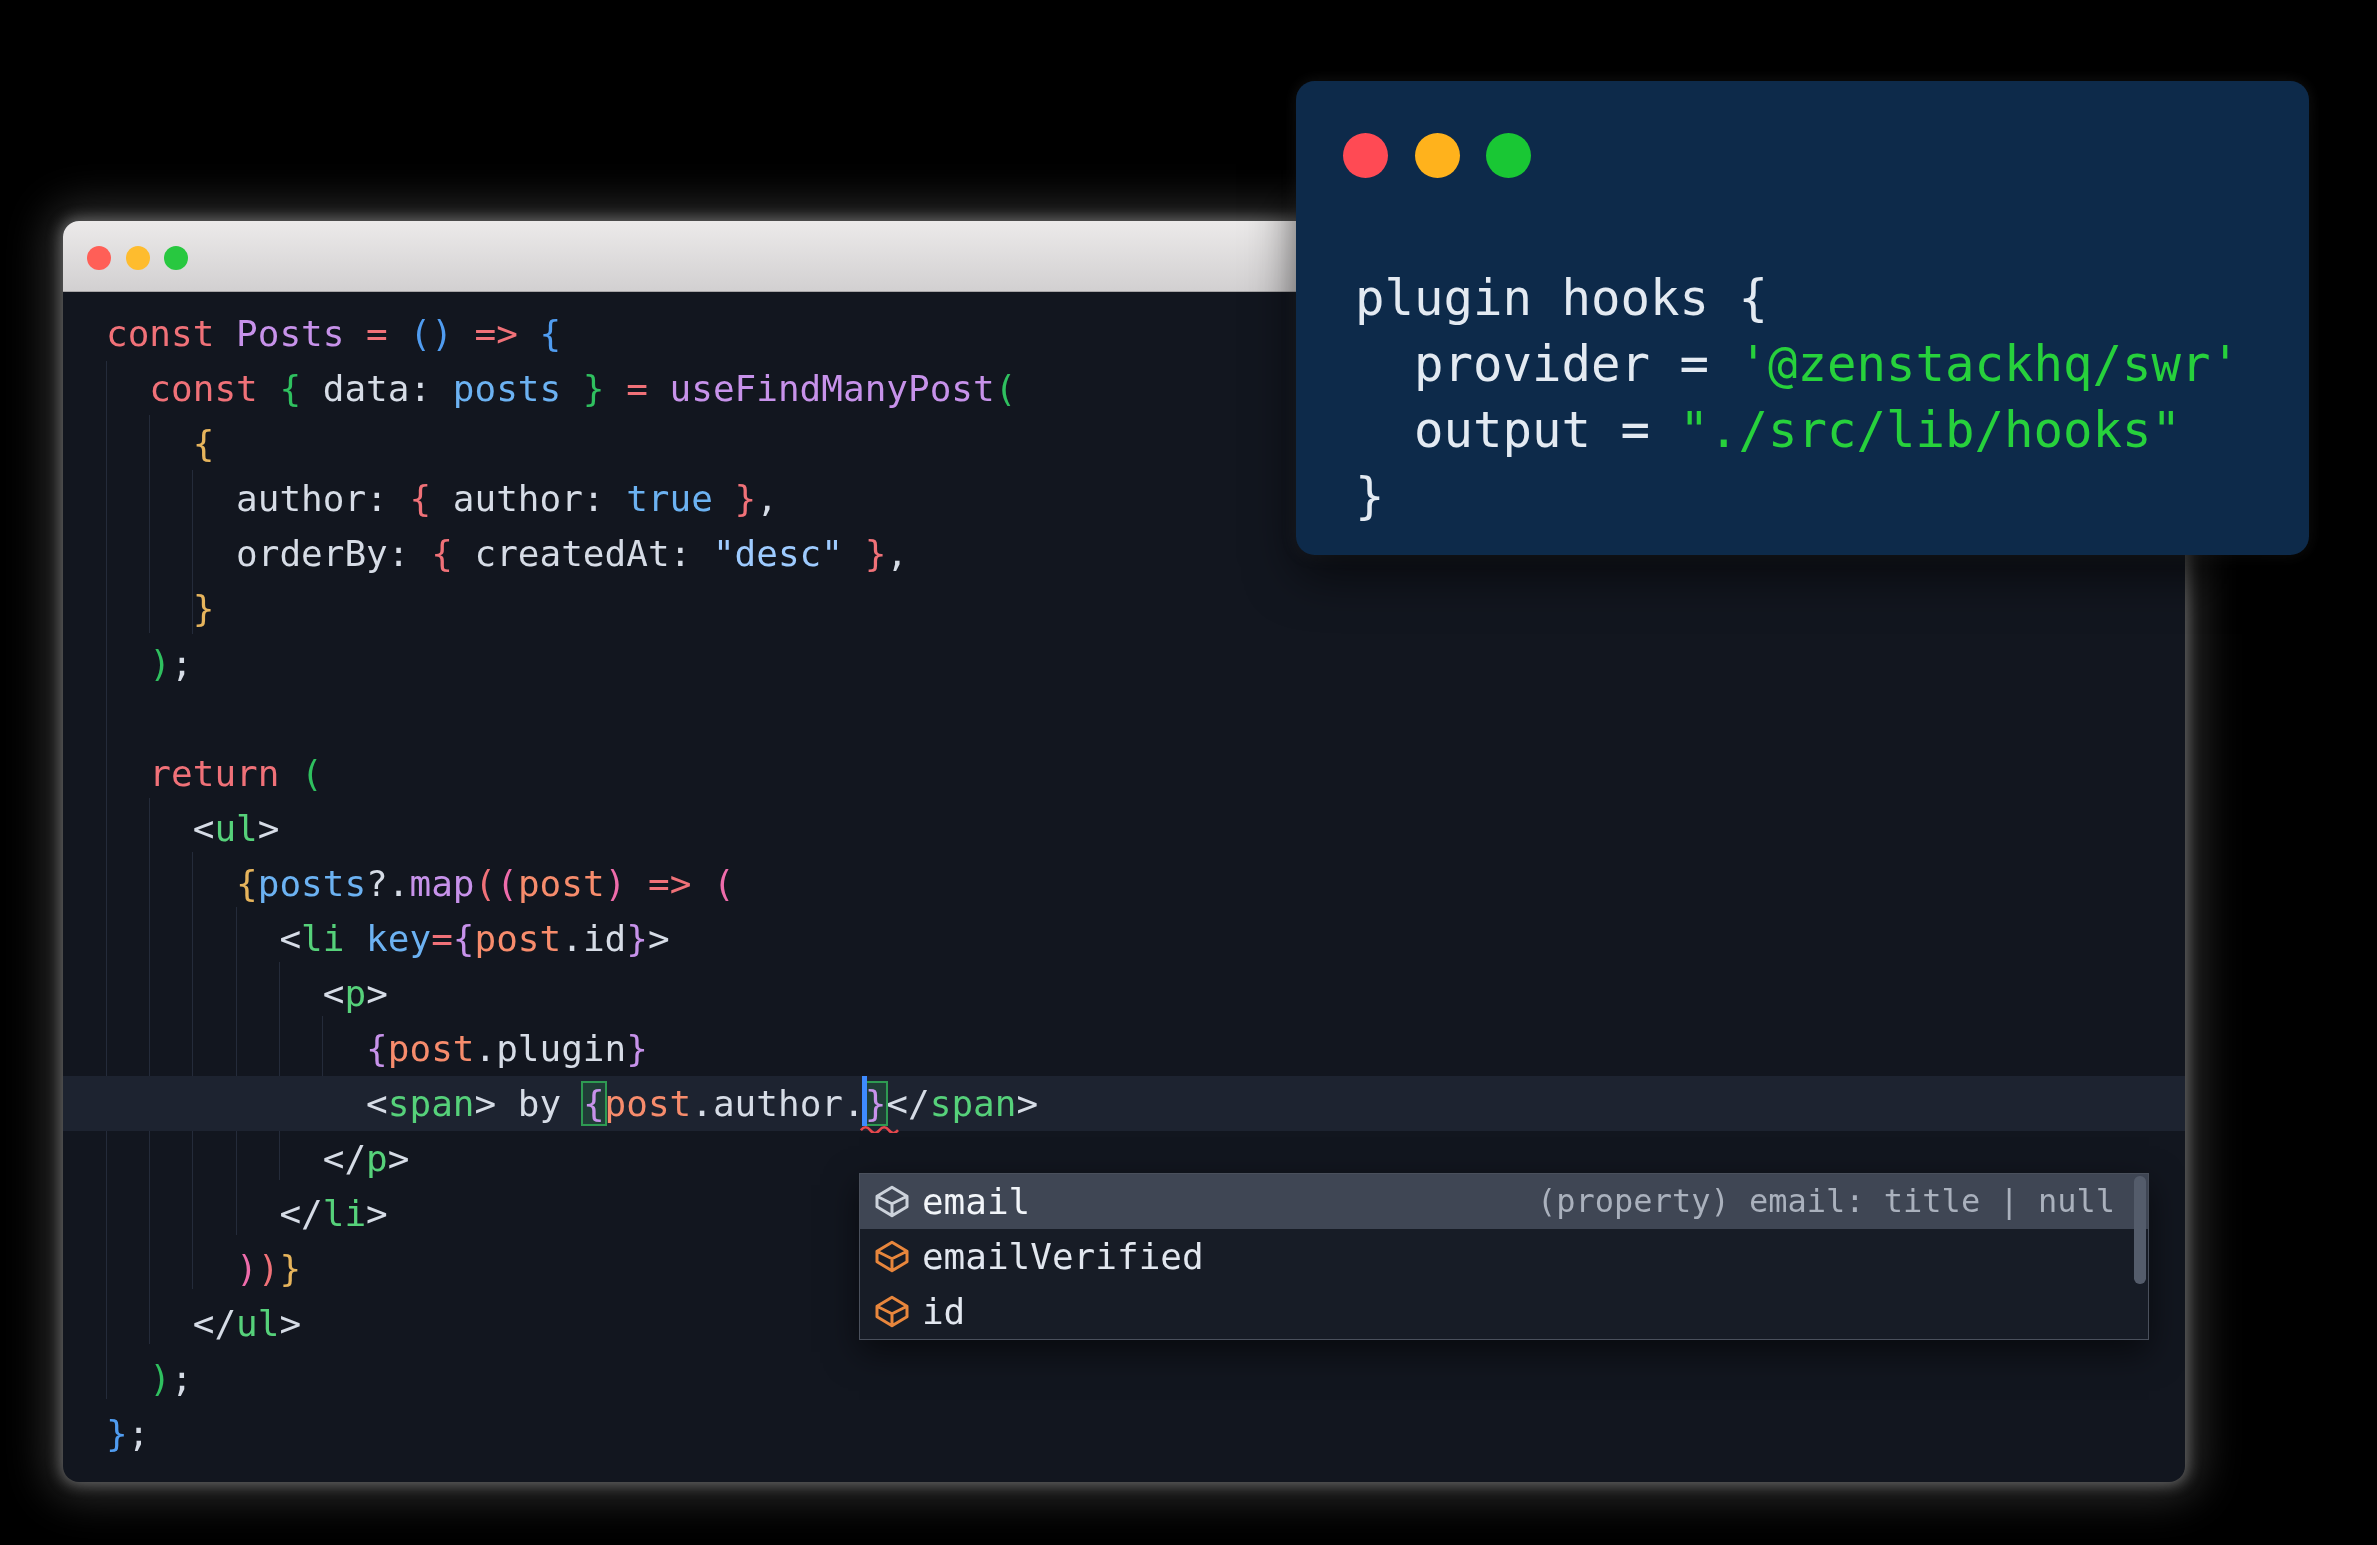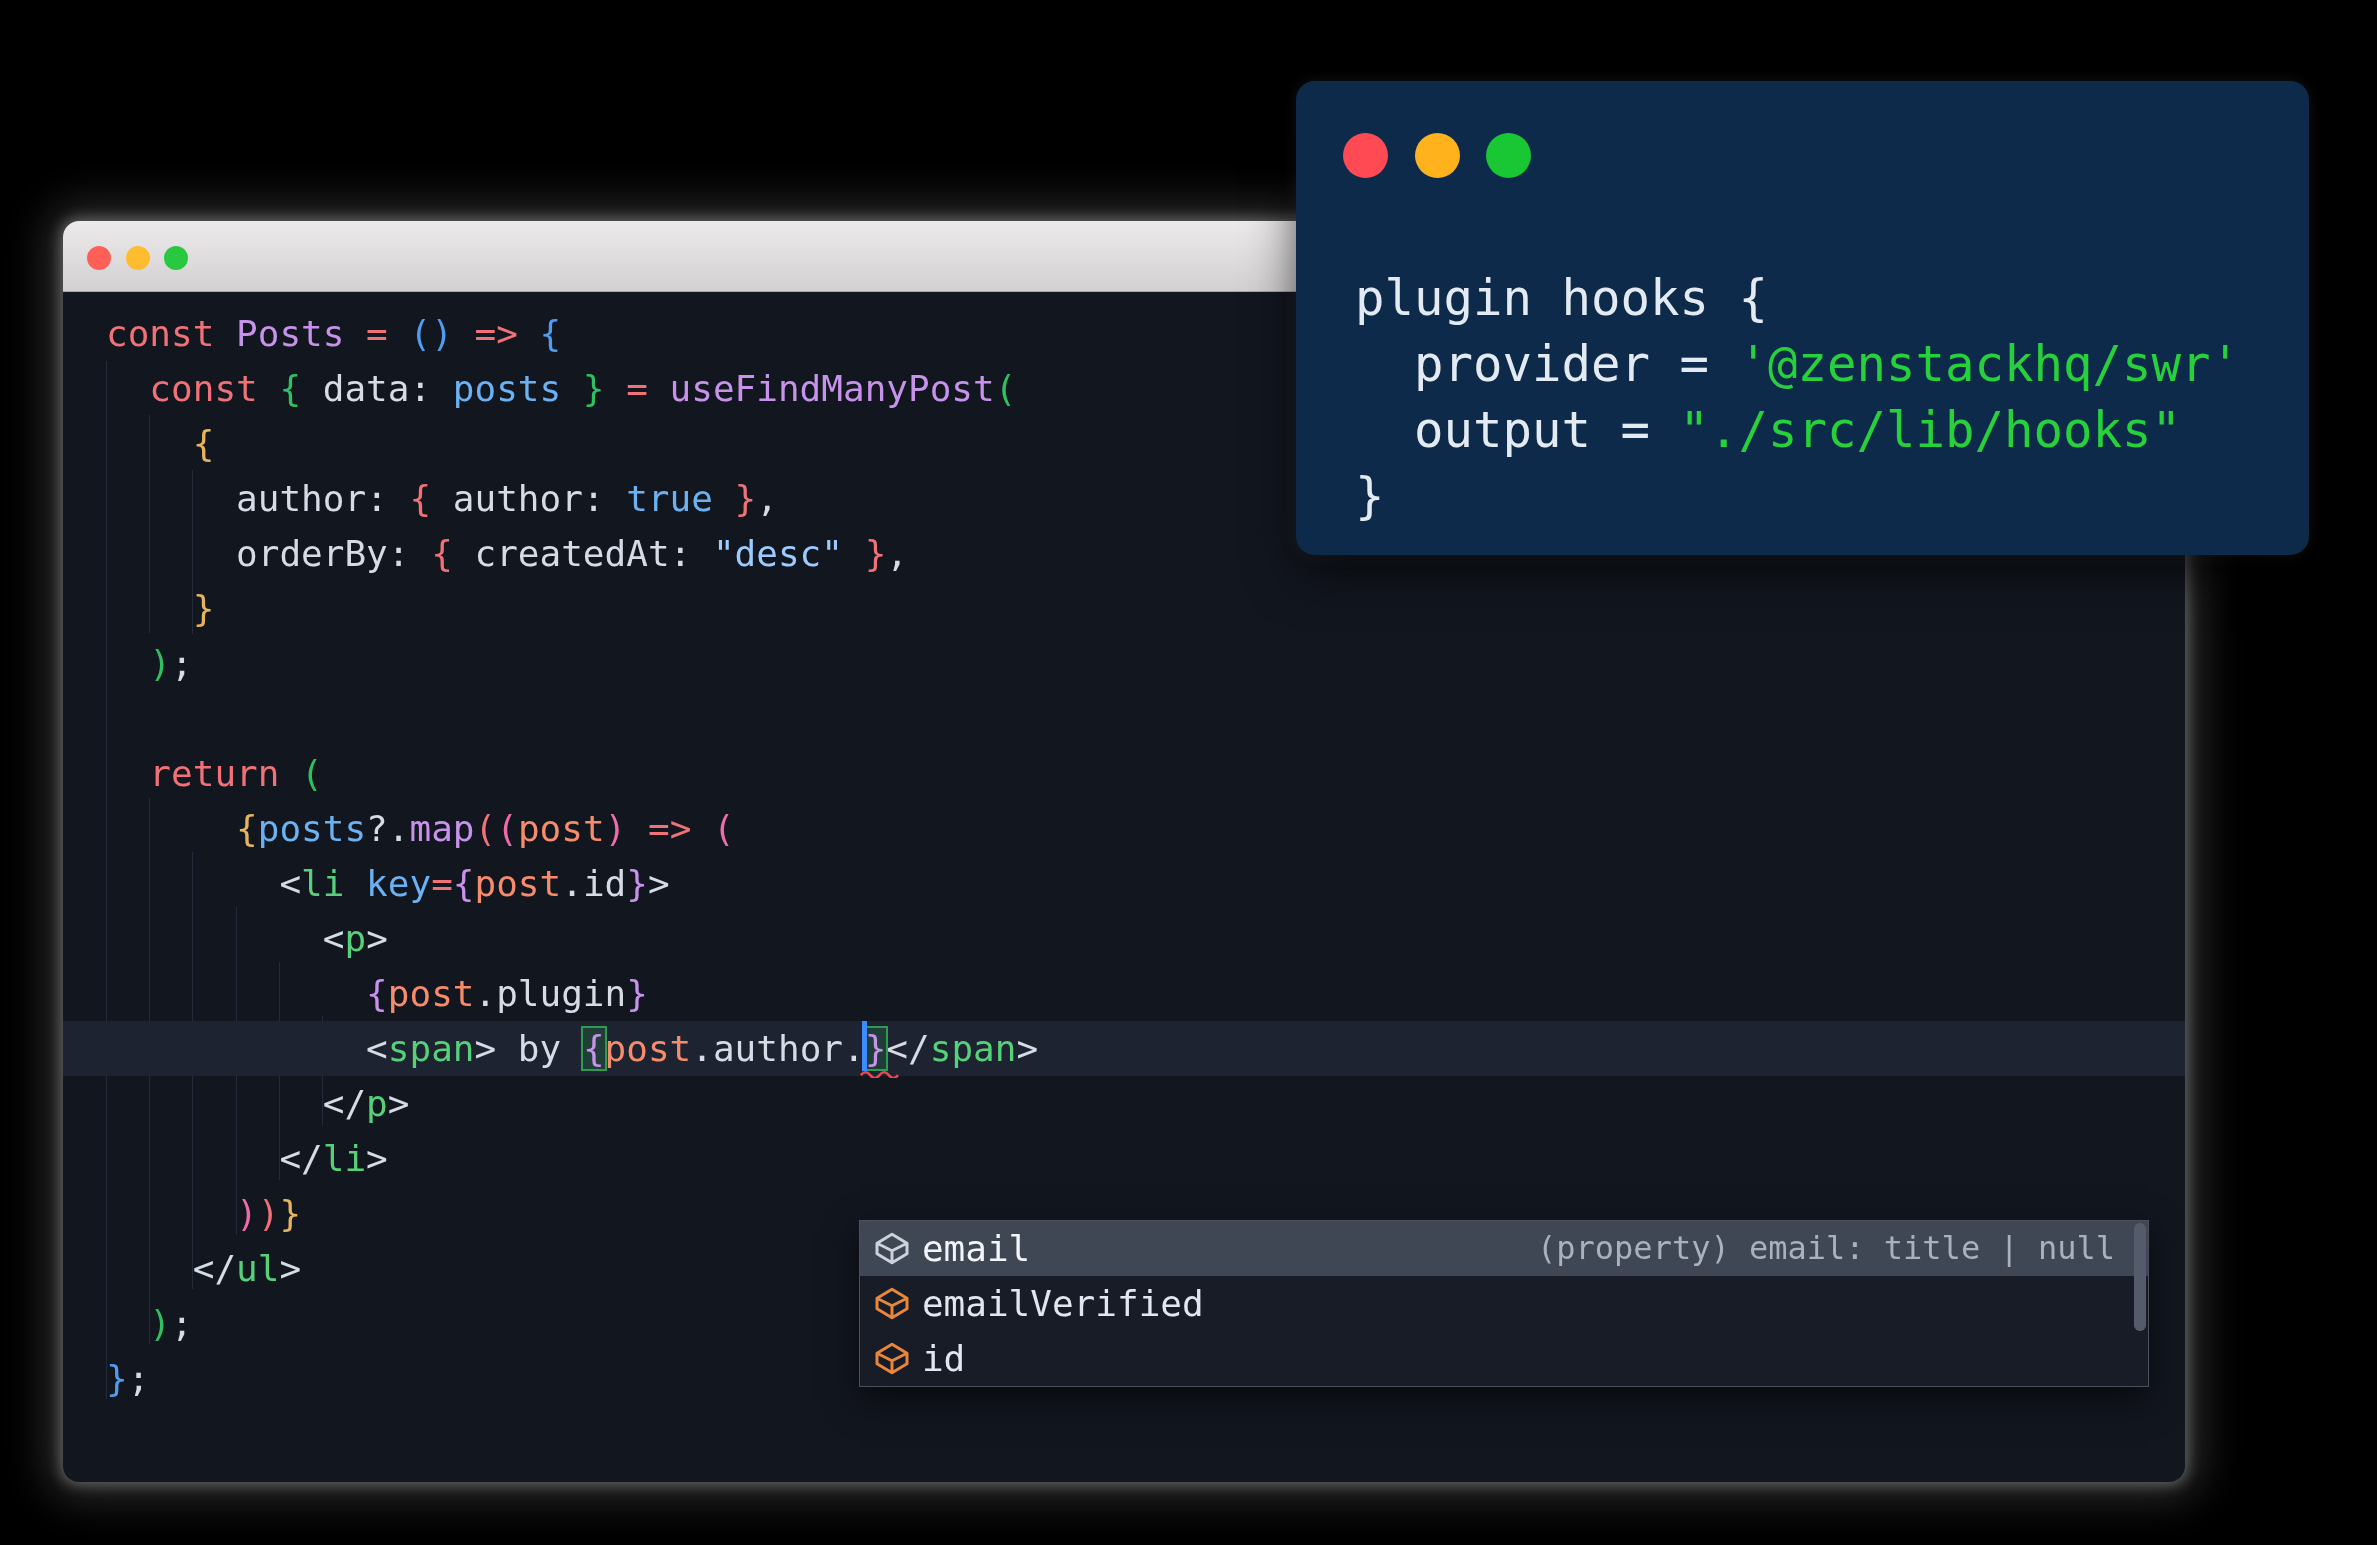--- a/index.html
+++ b/index.html
@@ -36,21 +36,21 @@
   #code { position:relative; padding-top:12.2px; }
   .cl { position:relative; height:55px; white-space:pre; padding-left:43px; }
   .cl.hl { background:#1d2330; }
   .match { outline:2.2px solid #2e9a52; outline-offset:0px; background:rgba(46,154,82,.22); }
   .cursor-anchor { position:relative; display:inline-block; width:0; height:0; overflow:visible; vertical-align:baseline; }
   .cursor { position:absolute; left:-2.2px; top:-40px; width:5px; height:50px; background:#3e8bff; }
   .squiggle { position:absolute; left:-4.3px; top:6.5px; }
 
   
   #suggest {
-    position:absolute; left:796px; top:926px; width:1290px;
+    position:absolute; left:796px; top:879px; width:1290px;
     background:#171c26; border:1.4px solid #4a505c;
     box-shadow:0 11.5px 32px rgba(0,0,0,.55);
   }
   .sg-row { display:flex; align-items:center; height:55px; padding:0 33px 0 14.4px; }
   .sg-row.sel { background:#3f4654; }
   .sg-icon { width:36px; height:33px; margin-right:11.5px; flex:0 0 auto; }
   .sg-label { font-size:36px; color:#e2e7ef; }
   .sg-row.sel .sg-label { color:#f2f5f9; }
   .sg-detail { margin-left:auto; font-size:32px; color:#aab1bd; }
   #sg-thumb { position:absolute; right:2.2px; top:2.2px; width:11.5px; height:108px; background:#545c6b; border-radius:5.7px; }
@@ -95,20 +95,21 @@
       <div id="code">
           <div class="cl"><span style="color: rgb(240, 113, 120);">const </span><span style="color: rgb(199, 146, 234);">Posts </span><span style="color: rgb(240, 113, 120);">= </span><span style="color: rgb(80, 156, 240);">()</span><span style="color: rgb(214, 220, 230);"> </span><span style="color: rgb(240, 113, 120);">=&gt; </span><span style="color: rgb(80, 156, 240);">{</span></div>
           <div class="cl"><span style="color: rgb(214, 220, 230);">  </span><span style="color: rgb(240, 113, 120);">const </span><span style="color: rgb(47, 192, 95);">{ </span><span style="color: rgb(214, 220, 230);">data: </span><span style="color: rgb(108, 178, 242);">posts </span><span style="color: rgb(47, 192, 95);">} </span><span style="color: rgb(240, 113, 120);">= </span><span style="color: rgb(199, 146, 234);">useFindManyPost</span><span style="color: rgb(47, 192, 95);">(</span></div>
           <div class="cl"><span style="color: rgb(214, 220, 230);">    </span><span style="color: rgb(230, 180, 92);">{</span></div>
           <div class="cl"><span style="color: rgb(214, 220, 230);">      </span><span style="color: rgb(214, 220, 230);">author: </span><span style="color: rgb(240, 113, 120);">{ </span><span style="color: rgb(214, 220, 230);">author: </span><span style="color: rgb(108, 178, 242);">true</span><span style="color: rgb(240, 113, 120);"> }</span><span style="color: rgb(214, 220, 230);">,</span></div>
           <div class="cl"><span style="color: rgb(214, 220, 230);">      </span><span style="color: rgb(214, 220, 230);">orderBy: </span><span style="color: rgb(240, 113, 120);">{ </span><span style="color: rgb(214, 220, 230);">createdAt: </span><span style="color: rgb(158, 203, 255);">"desc"</span><span style="color: rgb(240, 113, 120);"> }</span><span style="color: rgb(214, 220, 230);">,</span></div>
           <div class="cl"><span style="color: rgb(214, 220, 230);">    </span><span style="color: rgb(230, 180, 92);">}</span></div>
           <div class="cl"><span style="color: rgb(214, 220, 230);">  </span><span style="color: rgb(47, 192, 95);">)</span><span style="color: rgb(214, 220, 230);">;</span></div>
           <div class="cl"></div>
           <div class="cl"><span style="color: rgb(214, 220, 230);">  </span><span style="color: rgb(240, 113, 120);">return </span><span style="color: rgb(47, 192, 95);">(</span></div>
+          <div class="cl"><span style="color: rgb(214, 220, 230);">    </span><span style="color: rgb(214, 220, 230);">&lt;</span><span style="color: rgb(86, 209, 122);">ul</span><span style="color: rgb(214, 220, 230);">&gt;</span></div>
           <div class="cl"><span style="color: rgb(214, 220, 230);">      </span><span style="color: rgb(230, 180, 92);">{</span><span style="color: rgb(108, 178, 242);">posts</span><span style="color: rgb(214, 220, 230);">?.</span><span style="color: rgb(199, 146, 234);">map</span><span style="color: rgb(240, 113, 120);">(</span><span style="color: rgb(238, 108, 171);">(</span><span style="color: rgb(247, 140, 108);">post</span><span style="color: rgb(238, 108, 171);">)</span><span style="color: rgb(214, 220, 230);"> </span><span style="color: rgb(240, 113, 120);">=&gt; </span><span style="color: rgb(238, 108, 171);">(</span></div>
           <div class="cl"><span style="color: rgb(214, 220, 230);">        </span><span style="color: rgb(214, 220, 230);">&lt;</span><span style="color: rgb(86, 209, 122);">li </span><span style="color: rgb(108, 178, 242);">key</span><span style="color: rgb(240, 113, 120);">=</span><span style="color: rgb(199, 146, 234);">{</span><span style="color: rgb(247, 140, 108);">post</span><span style="color: rgb(214, 220, 230);">.id</span><span style="color: rgb(199, 146, 234);">}</span><span style="color: rgb(214, 220, 230);">&gt;</span></div>
           <div class="cl"><span style="color: rgb(214, 220, 230);">          </span><span style="color: rgb(214, 220, 230);">&lt;</span><span style="color: rgb(86, 209, 122);">p</span><span style="color: rgb(214, 220, 230);">&gt;</span></div>
           <div class="cl"><span style="color: rgb(214, 220, 230);">            </span><span style="color: rgb(199, 146, 234);">{</span><span style="color: rgb(247, 140, 108);">post</span><span style="color: rgb(214, 220, 230);">.plugin</span><span style="color: rgb(199, 146, 234);">}</span></div>
           <div class="cl hl"><span style="color: rgb(214, 220, 230);">            </span><span style="color: rgb(214, 220, 230);">&lt;</span><span style="color: rgb(86, 209, 122);">span</span><span style="color: rgb(214, 220, 230);">&gt; </span><span style="color: rgb(214, 220, 230);">by </span><span class="match" style="color: rgb(199, 146, 234); outline-color: rgb(46, 154, 82);">{</span><span style="color: rgb(247, 140, 108);">post</span><span style="color: rgb(214, 220, 230);">.author.</span><span class="cursor-anchor"><span class="cursor" style="background: rgb(62, 139, 255);"></span><svg class="squiggle" width="39" height="10" viewBox="0 0 54 14">
                 <path d="M1 10 Q7.5 2 14 10 T27 10 T40 10 T53 10" fill="none" stroke="#e5484d" stroke-width="3.6"></path>
               </svg></span><span class="match" style="color: rgb(199, 146, 234); outline-color: rgb(46, 154, 82);">}</span><span style="color: rgb(214, 220, 230);">&lt;/</span><span style="color: rgb(86, 209, 122);">span</span><span style="color: rgb(214, 220, 230);">&gt;</span></div>
           <div class="cl"><span style="color: rgb(214, 220, 230);">          </span><span style="color: rgb(214, 220, 230);">&lt;/</span><span style="color: rgb(86, 209, 122);">p</span><span style="color: rgb(214, 220, 230);">&gt;</span></div>
           <div class="cl"><span style="color: rgb(214, 220, 230);">        </span><span style="color: rgb(214, 220, 230);">&lt;/</span><span style="color: rgb(86, 209, 122);">li</span><span style="color: rgb(214, 220, 230);">&gt;</span></div>
           <div class="cl"><span style="color: rgb(214, 220, 230);">      </span><span style="color: rgb(238, 108, 171);">)</span><span style="color: rgb(240, 113, 120);">)</span><span style="color: rgb(230, 180, 92);">}</span></div>

